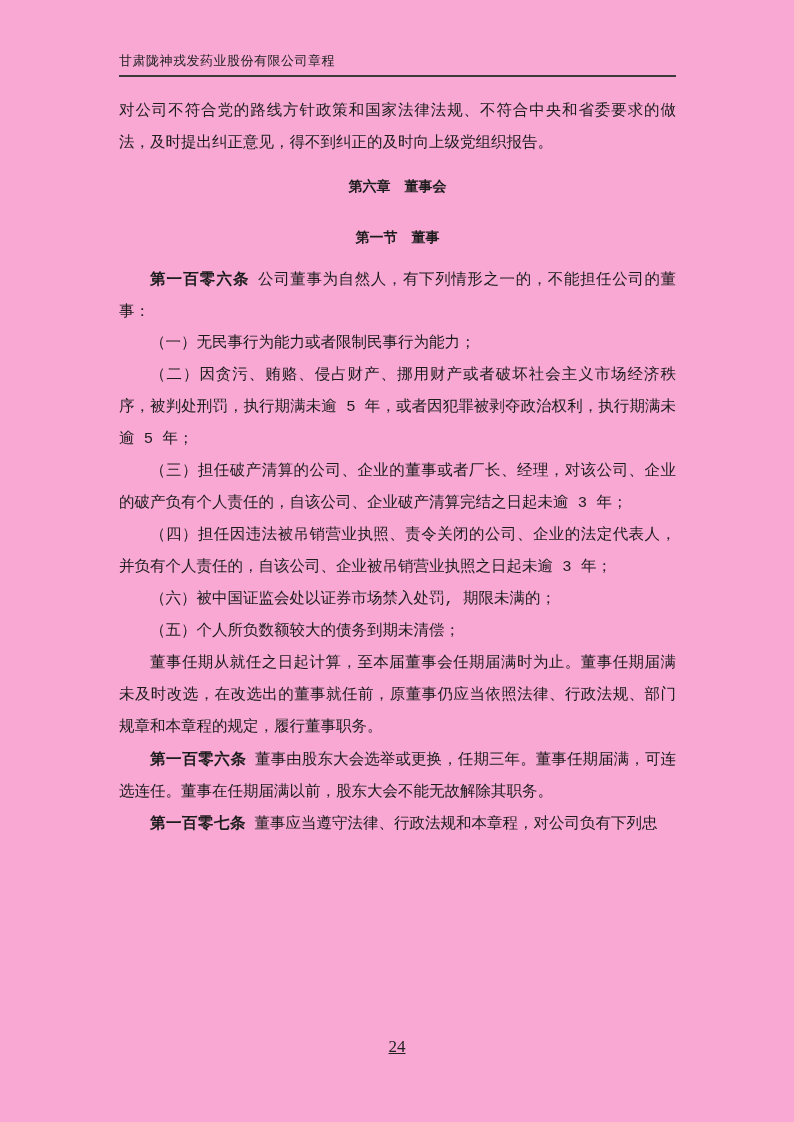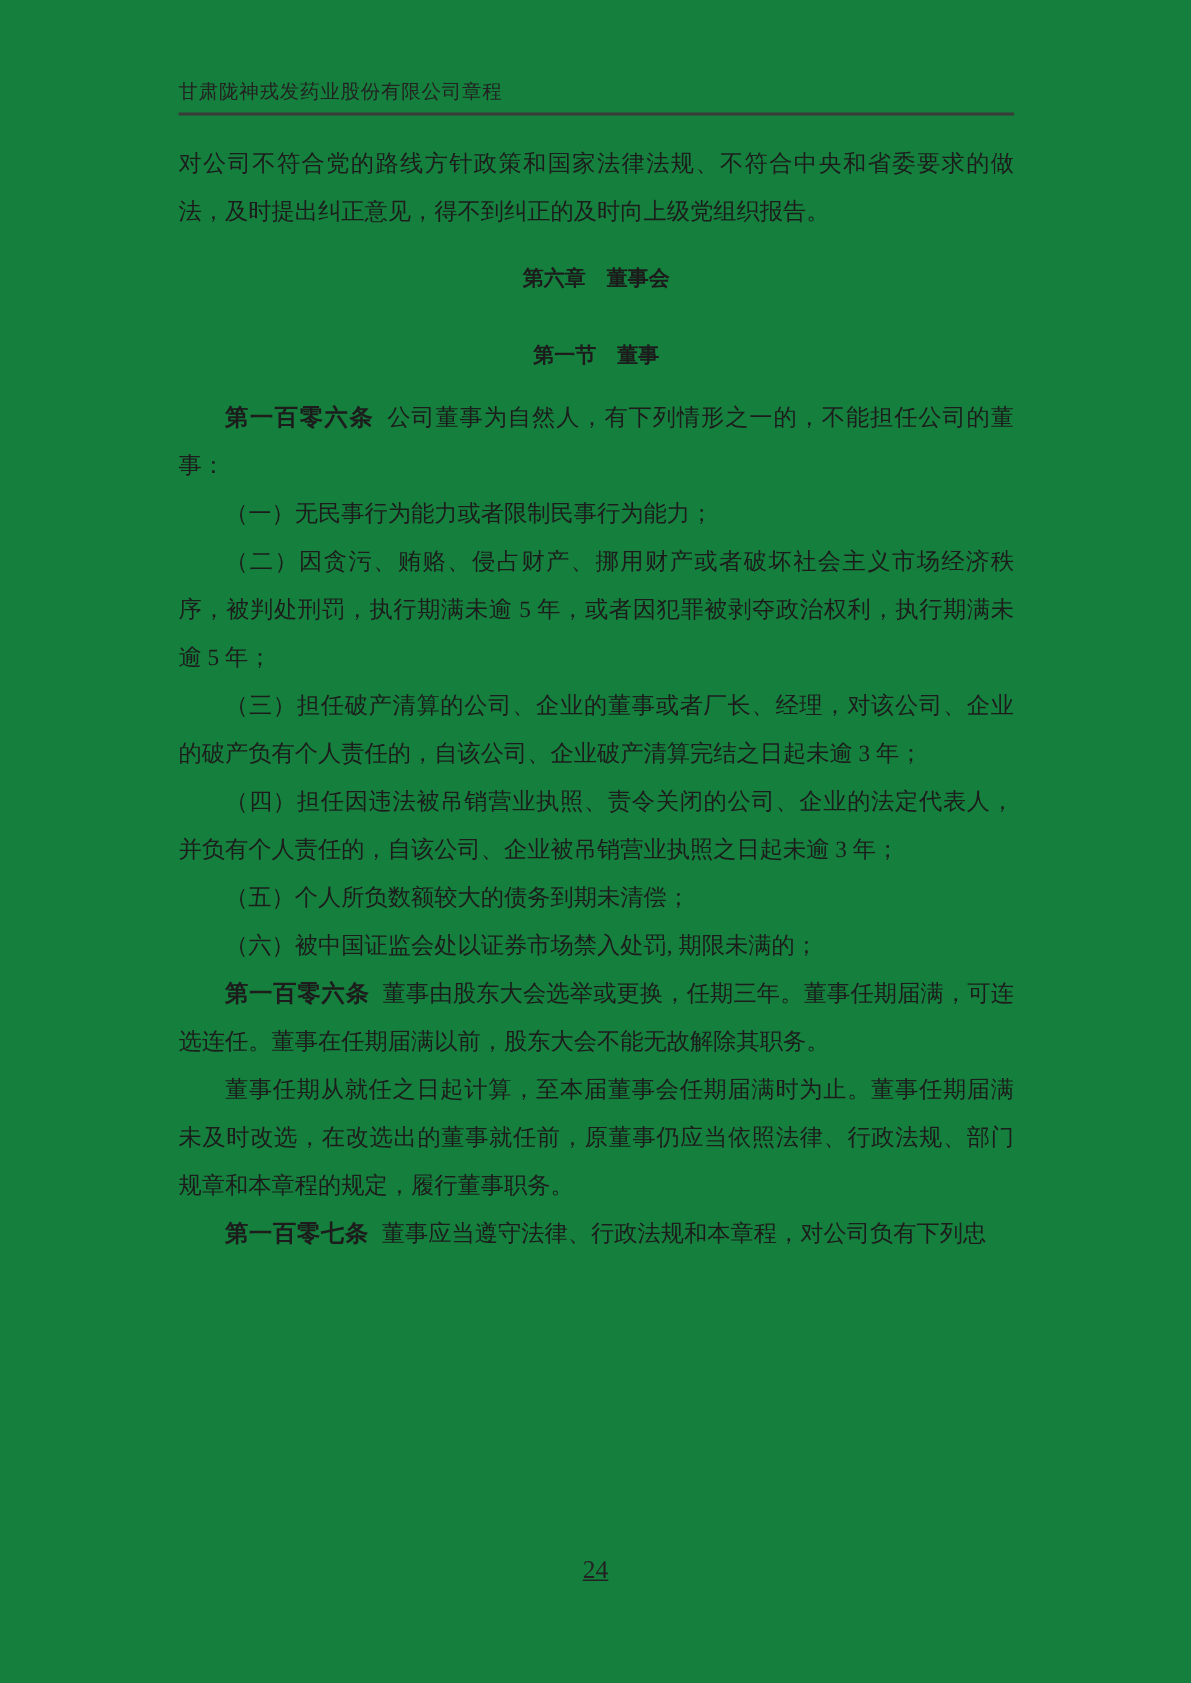--- a/index.html
+++ b/index.html
@@ -8,21 +8,21 @@
     width: 794px;
     height: 1122px;
     position: relative;
     font-family: "Liberation Serif", "DejaVu Serif", serif;
     color: #1c1c1c;
     overflow: hidden;
   }
   .sheet {
     position: absolute;
     inset: 0;
-    background: #15803d;
+    background: #f9a8d4;
   }
   .page-header {
     position: absolute;
     left: 119px;
     right: 118px;
     top: 52px;
     font-size: 13px;
     letter-spacing: 0.5px;
     color: #222222;
     border-bottom: 2px solid #3a3a3a;
@@ -33,21 +33,21 @@
     left: 119px;
     top: 94px;
     width: 557px;
     font-size: 15.5px;
     line-height: 32px;
     text-align: justify;
     word-break: break-all;
     color: #1c1c1c;
   }
   .para { text-indent: 0; margin: 0; }
-  .para.indent { text-indent: 2em; }
+  .para.indent { text-indent: 2em; font-family: Liberation Mono, monospace; }
   .para.article { text-indent: 2em; }
   .para.article b {
     font-weight: bold;
     margin-right: 0.55em;
     letter-spacing: 0.5px;
   }
   .heading {
     text-align: center;
     font-weight: bold;
     font-size: 14px;
@@ -75,21 +75,21 @@
 
   <main class="doc-body">
       <p class="para">对公司不符合党的路线方针政策和国家法律法规、不符合中央和省委要求的做法，及时提出纠正意见，得不到纠正的及时向上级党组织报告。</p>
       <h2 class="heading chapter">第六章　董事会</h2>
       <h2 class="heading section">第一节　董事</h2>
       <p class="para article"><b>第一百零六条</b><span>公司董事为自然人，有下列情形之一的，不能担任公司的董事：</span></p>
       <p class="para indent">（一）无民事行为能力或者限制民事行为能力；</p>
       <p class="para indent">（二）因贪污、贿赂、侵占财产、挪用财产或者破坏社会主义市场经济秩序，被判处刑罚，执行期满未逾 5 年，或者因犯罪被剥夺政治权利，执行期满未逾 5 年；</p>
       <p class="para indent">（三）担任破产清算的公司、企业的董事或者厂长、经理，对该公司、企业的破产负有个人责任的，自该公司、企业破产清算完结之日起未逾 3 年；</p>
       <p class="para indent">（四）担任因违法被吊销营业执照、责令关闭的公司、企业的法定代表人，并负有个人责任的，自该公司、企业被吊销营业执照之日起未逾 3 年；</p>
+      <p class="para indent">（六）被中国证监会处以证券市场禁入处罚, 期限未满的；</p>
       <p class="para indent">（五）个人所负数额较大的债务到期未清偿；</p>
-      <p class="para indent">（六）被中国证监会处以证券市场禁入处罚, 期限未满的；</p>
+      <p class="para indent">董事任期从就任之日起计算，至本届董事会任期届满时为止。董事任期届满未及时改选，在改选出的董事就任前，原董事仍应当依照法律、行政法规、部门规章和本章程的规定，履行董事职务。</p>
       <p class="para article"><b>第一百零六条</b><span>董事由股东大会选举或更换，任期三年。董事任期届满，可连选连任。董事在任期届满以前，股东大会不能无故解除其职务。</span></p>
-      <p class="para indent">董事任期从就任之日起计算，至本届董事会任期届满时为止。董事任期届满未及时改选，在改选出的董事就任前，原董事仍应当依照法律、行政法规、部门规章和本章程的规定，履行董事职务。</p>
       <p class="para article"><b>第一百零七条</b><span>董事应当遵守法律、行政法规和本章程，对公司负有下列忠</span></p>
     </main>
 
   <div class="page-footer">24</div>
 </div>
 
 </body></html>

